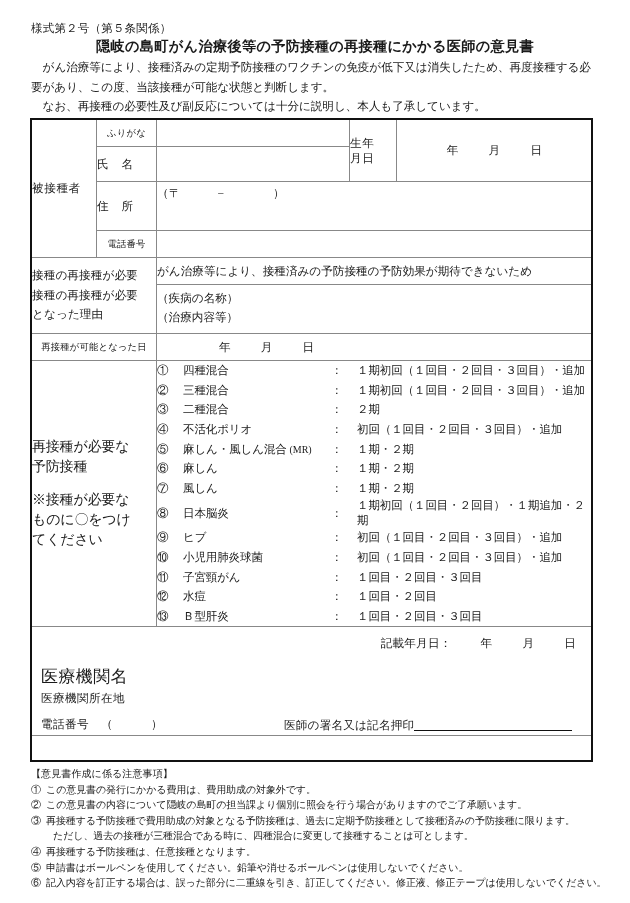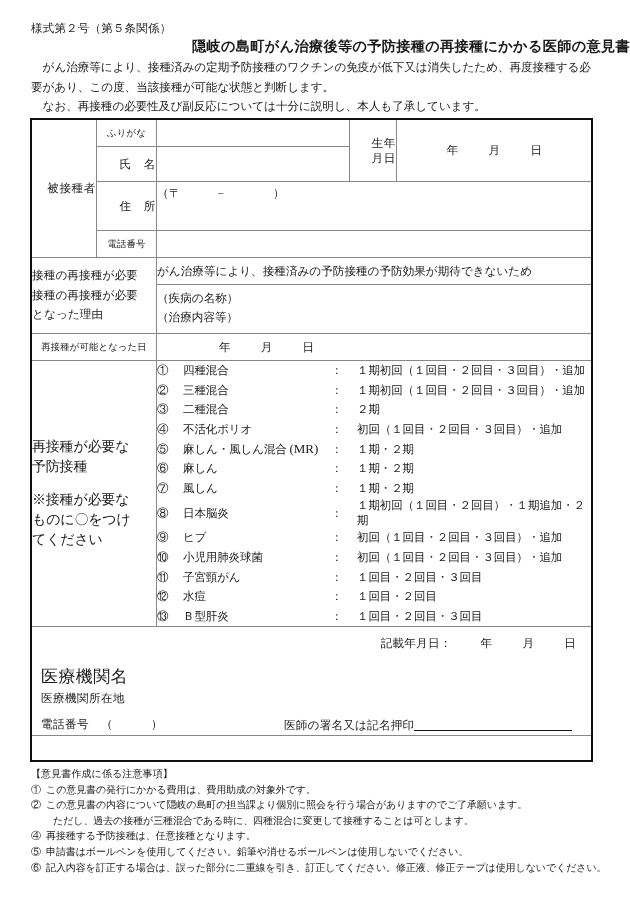--- a/index.html
+++ b/index.html
@@ -30,21 +30,21 @@
     left: 31px;
     top: 21px;
     font-size: 11.5px;
     letter-spacing: 0.2px;
     white-space: nowrap;
   }
   .doc-title {
     position: absolute;
     left: 0; top: 37px;
     width: 630px;
-    text-align: right;
+    text-align: center;
     font-size: 14.2px;
     font-weight: bold;
     letter-spacing: 0.3px;
     white-space: nowrap;
   }
   .intro {
     position: absolute;
     left: 31px;
     top: 58px;
     width: 566px;
@@ -74,21 +74,21 @@
     position: absolute;
     left: 30px;
     top: 118px;
     width: 563px;
     height: 644px;
     border: 2px solid #111;
     box-sizing: border-box;
     pointer-events: none;
   }
 
-  .lbl { text-align: right; letter-spacing: 0.6px; }
+  .lbl { text-align: left; letter-spacing: 0.6px; }
   .lbl-sm { font-size: 9.3px; text-align: center; letter-spacing: 0.2px; }
   .lbl-left {
     text-align: left;
     padding-left: 7px;
     line-height: 19.5px;
     letter-spacing: 0.1px;
   }
   .cell-pad { padding-left: 9px; }
 
   .row-furigana td { height: 26px; margin-left: 46px; }
@@ -135,21 +135,21 @@
     border: none;
     height: 19.6px;
     font-size: 11.5px;
     vertical-align: middle;
     letter-spacing: -0.1px;
   }
   .vc-num { width: 26px; text-align: left; padding-left: 11px; }
   .vc-name { width: 148px; text-align: left; }
   .vc-colon { width: 26px; text-align: left; }
   .vc-sched { text-align: left; }
-  .mr-small { font-size: 13px; letter-spacing: 0; }
+  .mr-small { font-size: 10px; letter-spacing: 0; }
 
   
   .bottom-cell {
     vertical-align: top;
     position: relative;
     padding: 0;
   }
   .kisai {
     position: absolute;
     left: 0; top: 9px;
@@ -388,20 +388,21 @@
   <div class="notes">
     <div class="notes-title">【意見書作成に係る注意事項】</div>
     <div id="notes-items">
         <div>
           <span class="note-row"><span class="note-mark">①</span><span>この意見書の発行にかかる費用は、費用助成の対象外です。</span></span>
         </div>
         <div>
           <span class="note-row"><span class="note-mark">②</span><span>この意見書の内容について隠岐の島町の担当課より個別に照会を行う場合がありますのでご了承願います。</span></span>
         </div>
         <div>
+          <span class="note-row"><span class="note-mark">③</span><span>再接種する予防接種で費用助成の対象となる予防接種は、過去に定期予防接種として接種済みの予防接種に限ります。</span></span>
           <span class="note-cont">ただし、過去の接種が三種混合である時に、四種混合に変更して接種することは可とします。</span>
         </div>
         <div>
           <span class="note-row"><span class="note-mark">④</span><span>再接種する予防接種は、任意接種となります。</span></span>
         </div>
         <div>
           <span class="note-row"><span class="note-mark">⑤</span><span>申請書はボールペンを使用してください。鉛筆や消せるボールペンは使用しないでください。</span></span>
         </div>
         <div>
           <span class="note-row"><span class="note-mark">⑥</span><span>記入内容を訂正する場合は、誤った部分に二重線を引き、訂正してください。修正液、修正テープは使用しないでください。</span></span>

